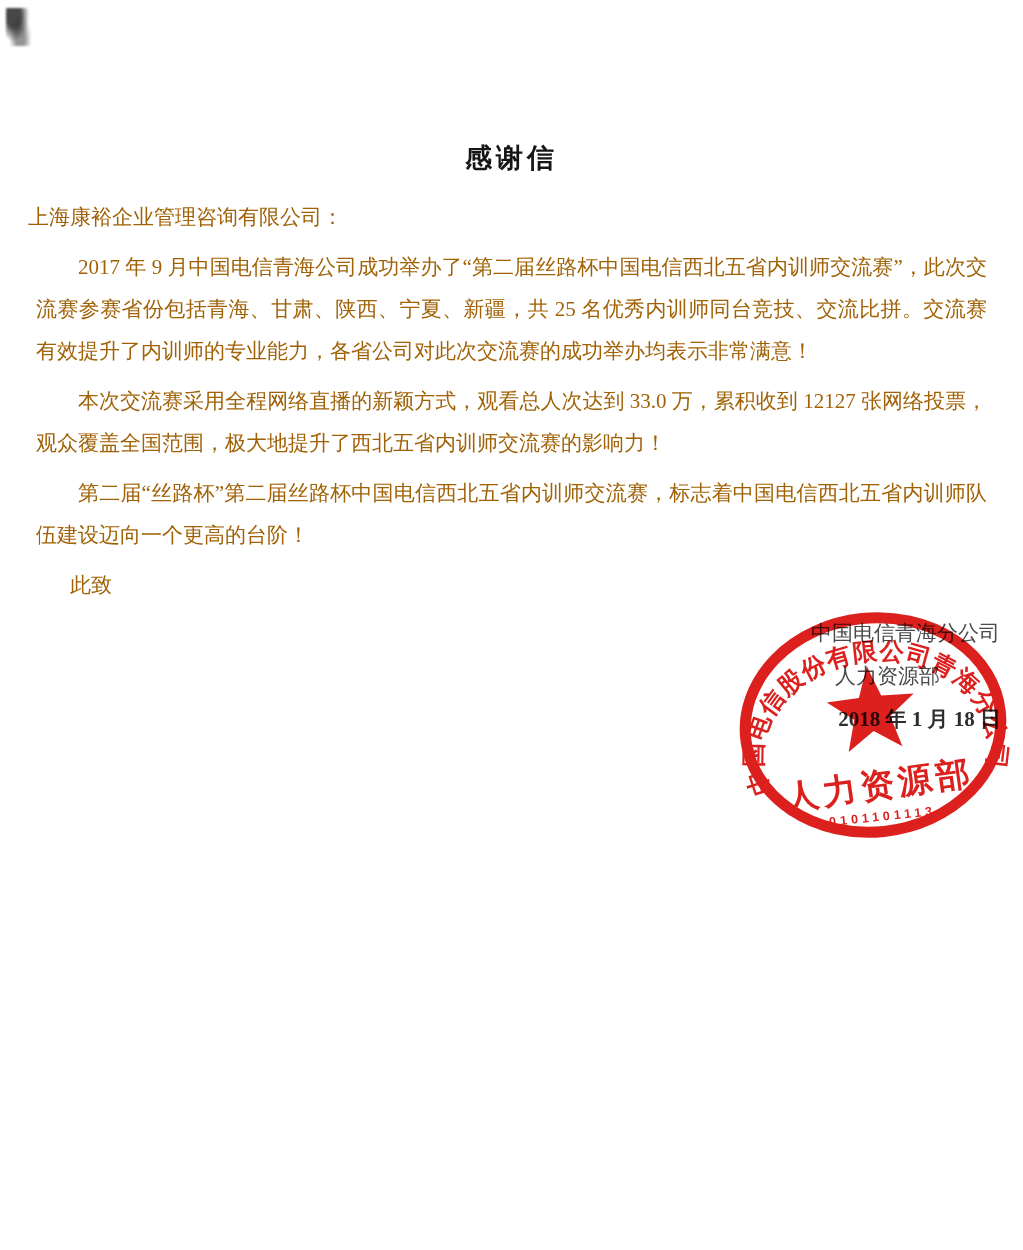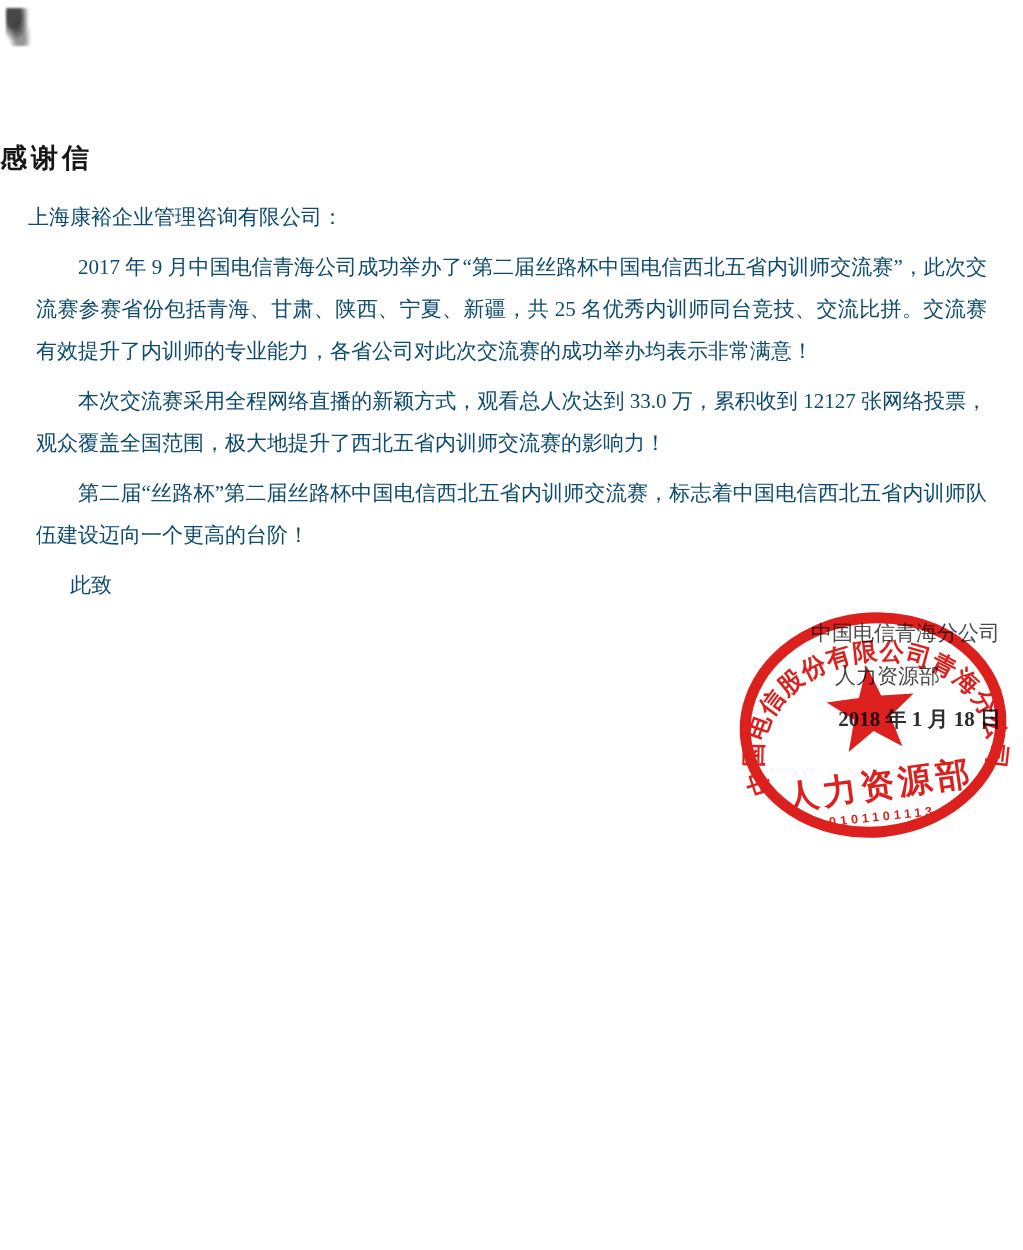--- a/index.html
+++ b/index.html
@@ -13,30 +13,30 @@
   .page{position:absolute;inset:0;}
   .scan-artifact{
     position:absolute;left:6px;top:8px;width:26px;height:38px;
     background:
       radial-gradient(ellipse at 30% 20%, rgba(40,40,40,.85) 0 28%, transparent 60%),
       radial-gradient(ellipse at 55% 80%, rgba(60,60,60,.55) 0 22%, transparent 55%);
     filter:blur(1px);
   }
   .doc-title{
     margin:140px 0 0 0;
-    text-align:left;
+    text-align:center;
     font-size:27px;
     font-weight:bold;
     color:#161616;
     letter-spacing:4px;
   }
   .content{
     margin:20px 28px 0 28px;
     font-size:21px;
-    color:#0c4a6e;
+    color:#a16207;
     line-height:42px;
     text-align:justify;
   }
   .salutation{margin:0 0 0 0;}
   .content p{margin:8px;text-indent:2em;}
   .closing-cizhi{margin:0;text-indent:2em;}
   .closing-jingli{margin:0;text-indent:0;}
   .signature{
     margin-top:6px;
     text-align:right;

